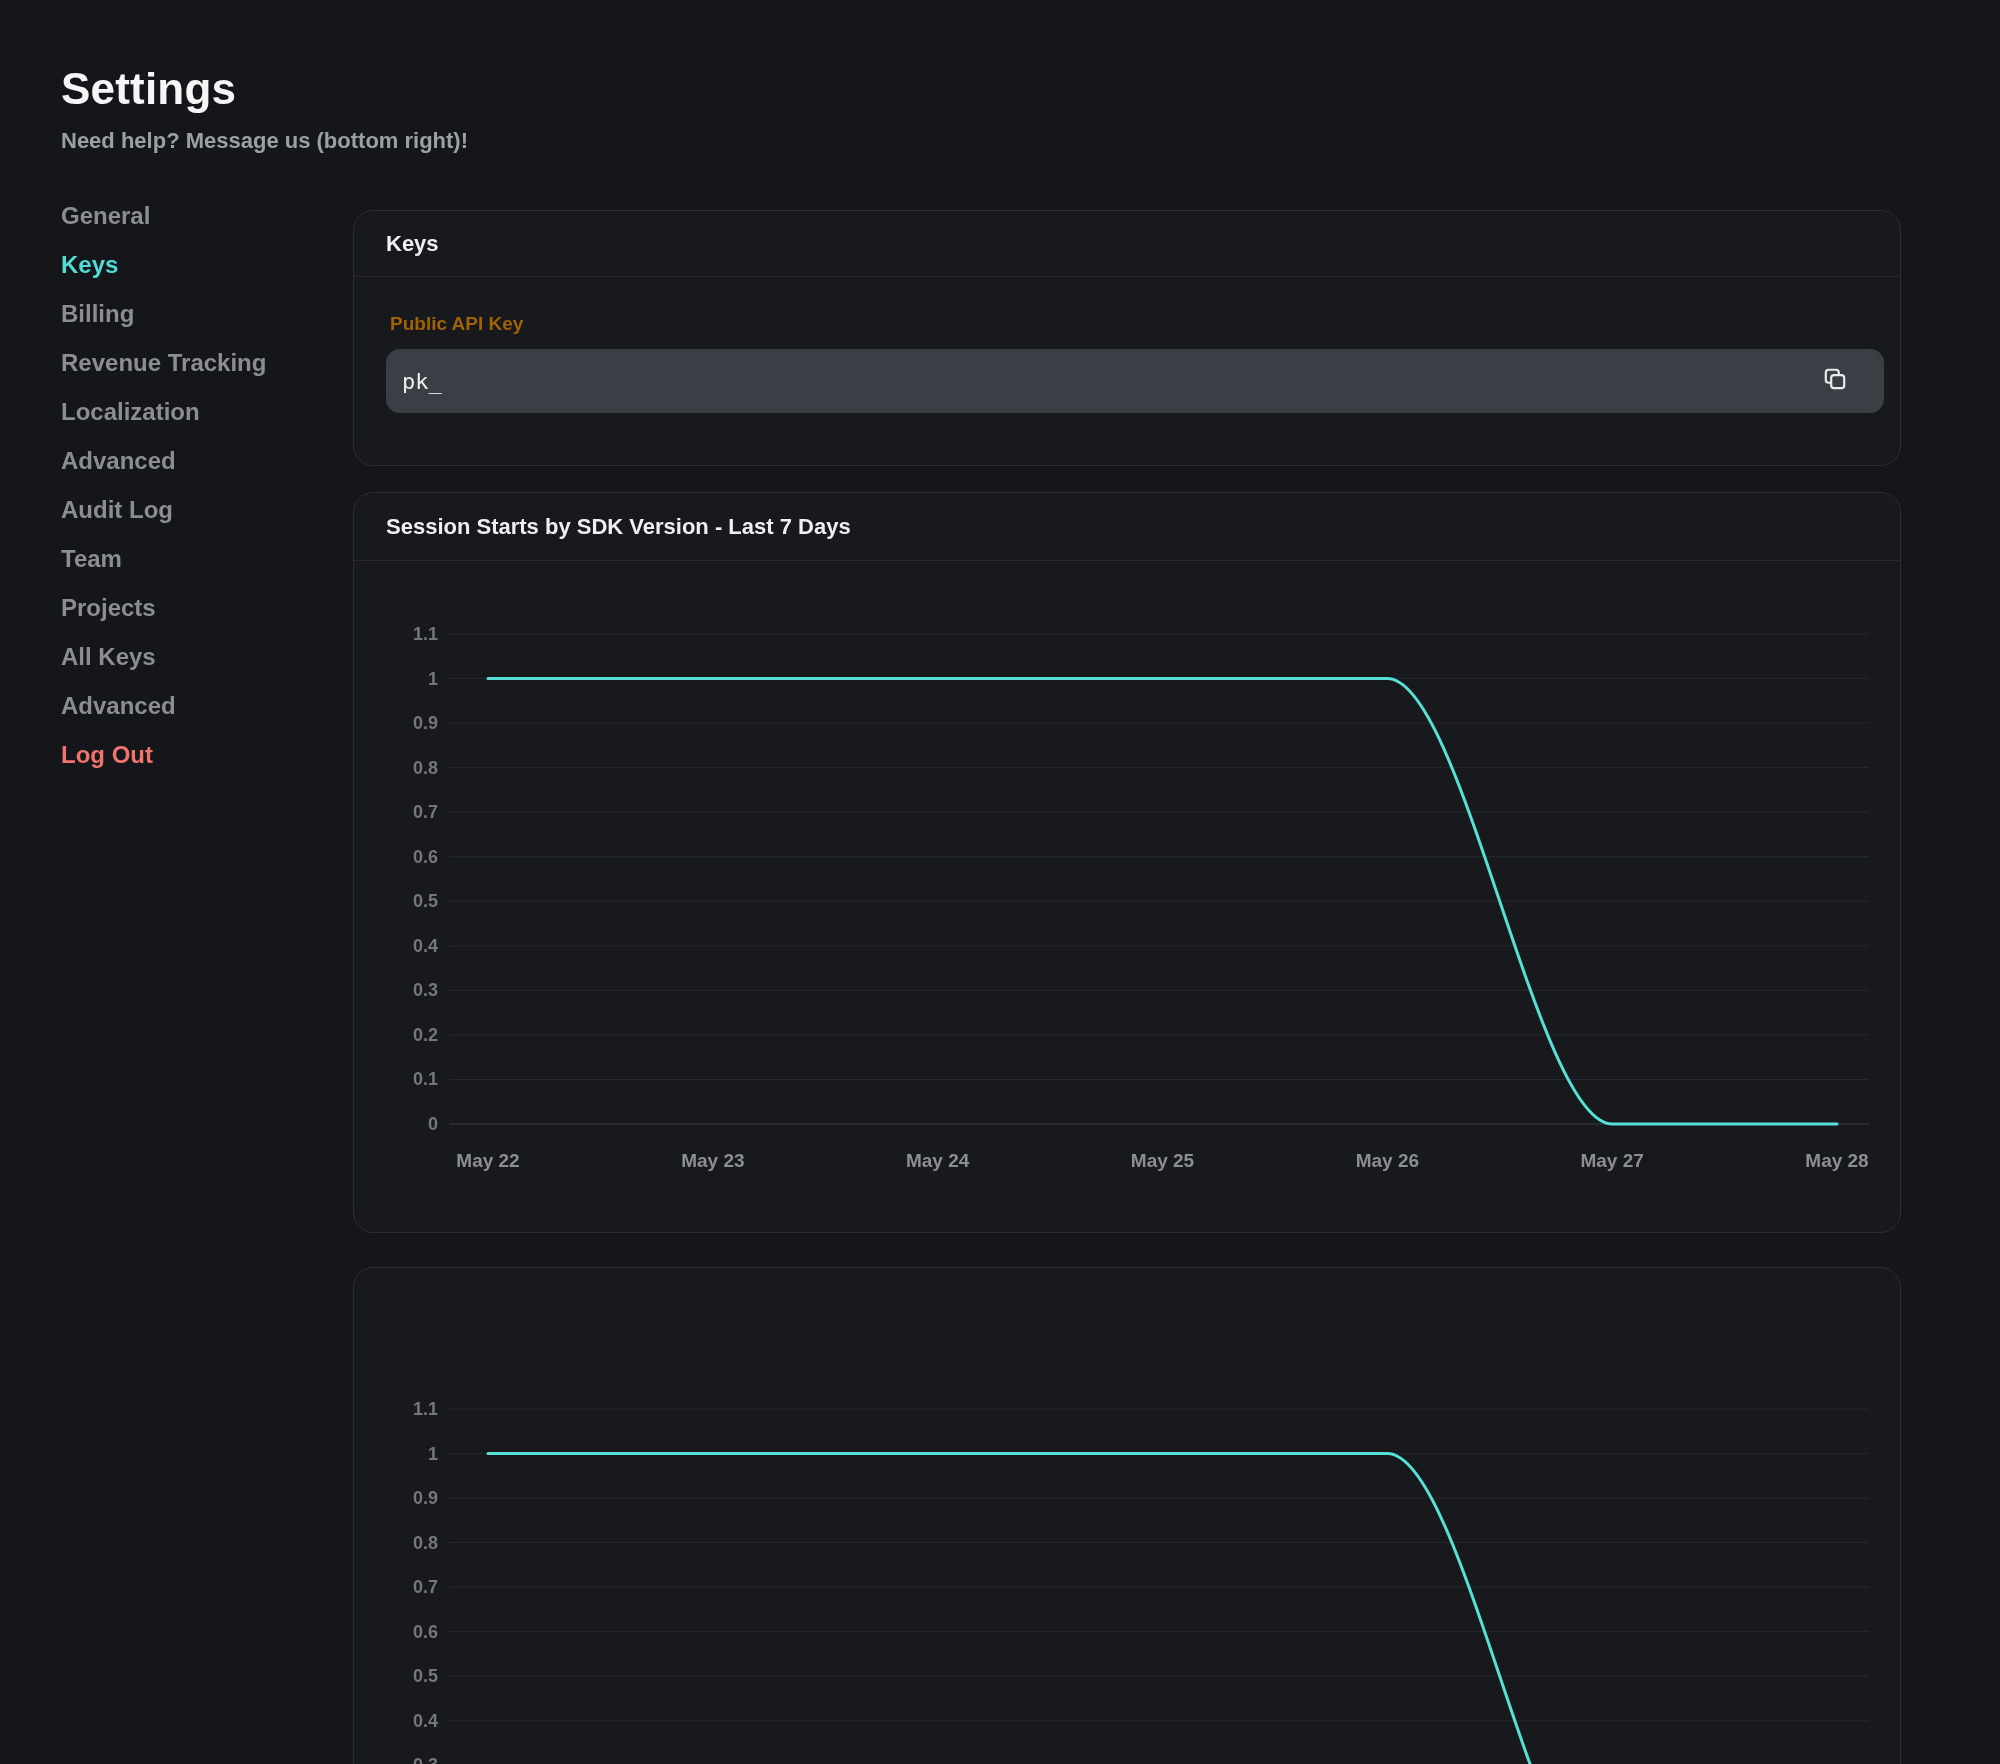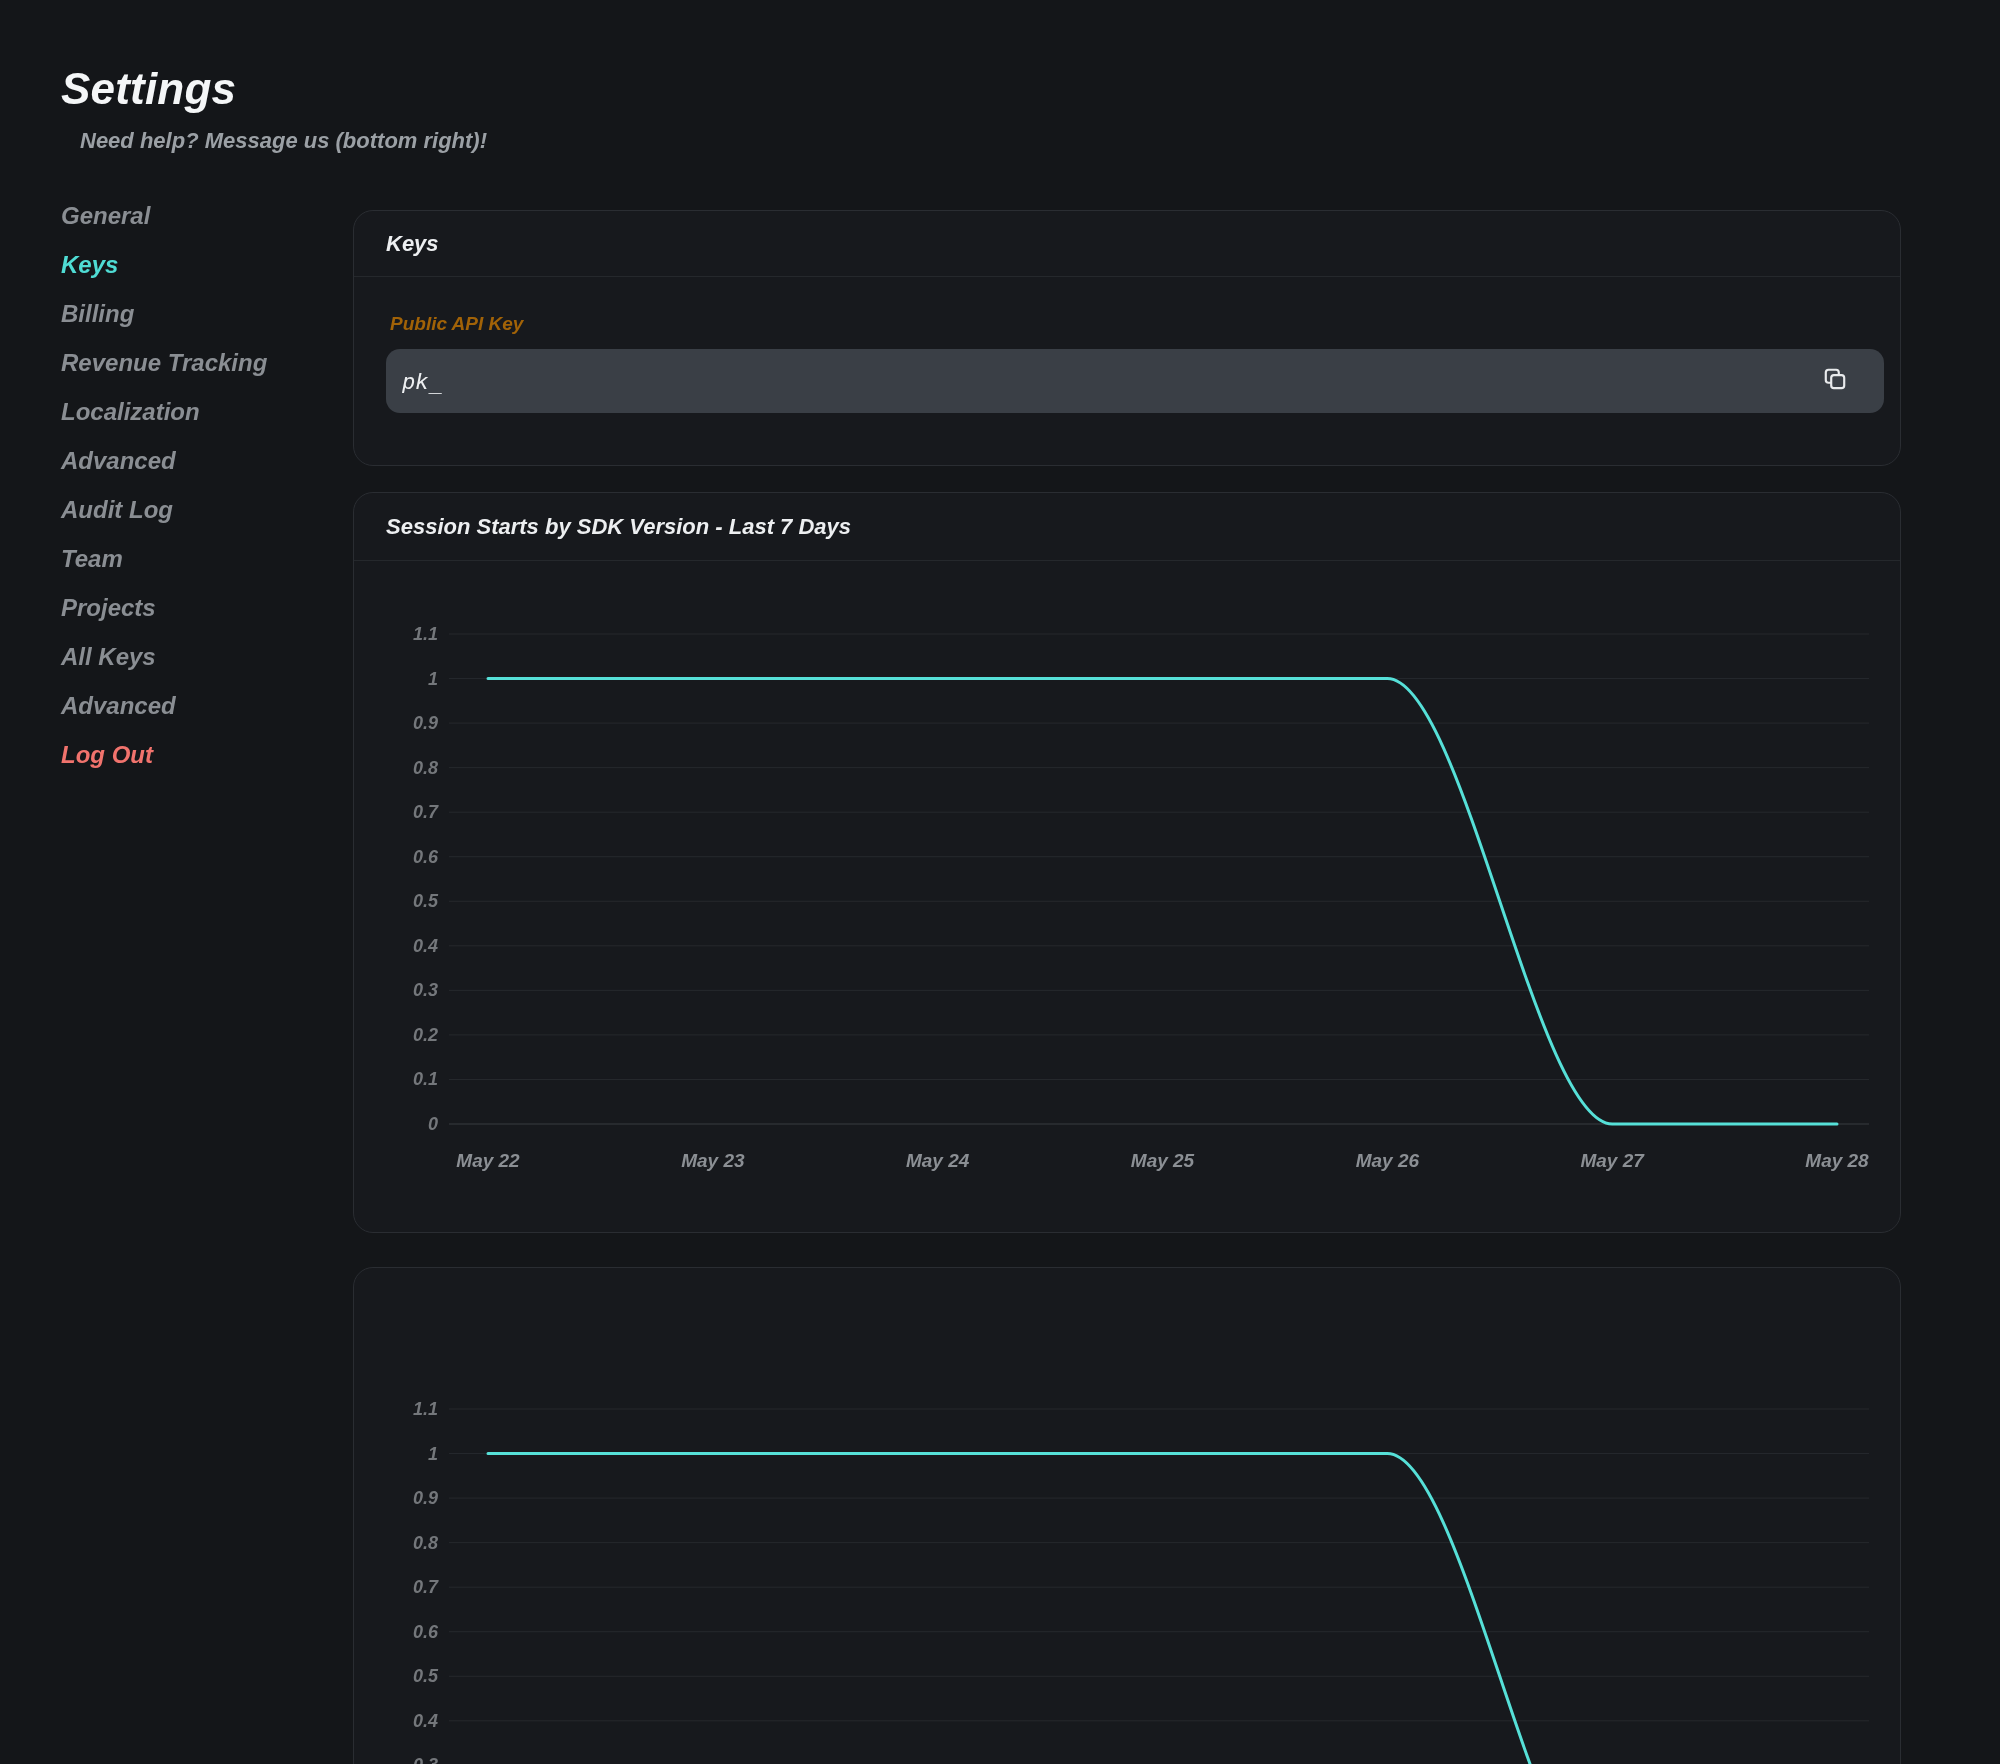--- a/index.html
+++ b/index.html
@@ -5,26 +5,26 @@
   html, body {
     margin: 0;
     padding: 0;
     background: #141619;
     width: 2000px;
     height: 1764px;
     overflow: hidden;
     font-family: "Liberation Sans", sans-serif;
     -webkit-font-smoothing: antialiased;
   }
-  .page { position: relative; width: 2000px; height: 1764px; font-style: italic; }
+  .page { position: relative; width: 2000px; height: 1764px; }
 
   
   .header { position: absolute; left: 61px; top: 64px; }
   .page-title { font-size: 44px; font-weight: 700; color: #f4f6f7; letter-spacing: 0.2px; }
-  .page-subtitle { margin-top: 14px; font-size: 22px; font-weight: 600; color: #9ba0a5; margin-left: 19px; }
+  .page-subtitle { margin-top: 14px; font-size: 22px; font-weight: 600; color: #9ba0a5; }
 
   
   .sidebar { position: absolute; left: 61px; top: 191px; width: 250px; text-align: center; }
   .sidebar-item {
     height: 49px; display: flex; align-items: center;
     font-size: 24px; font-weight: 600; color: #8a8e93; cursor: pointer;
     white-space: nowrap;
   }
   .sidebar-item.active { color: #4fdcd4; }
   .sidebar-item.danger { color: #f1736d; }

